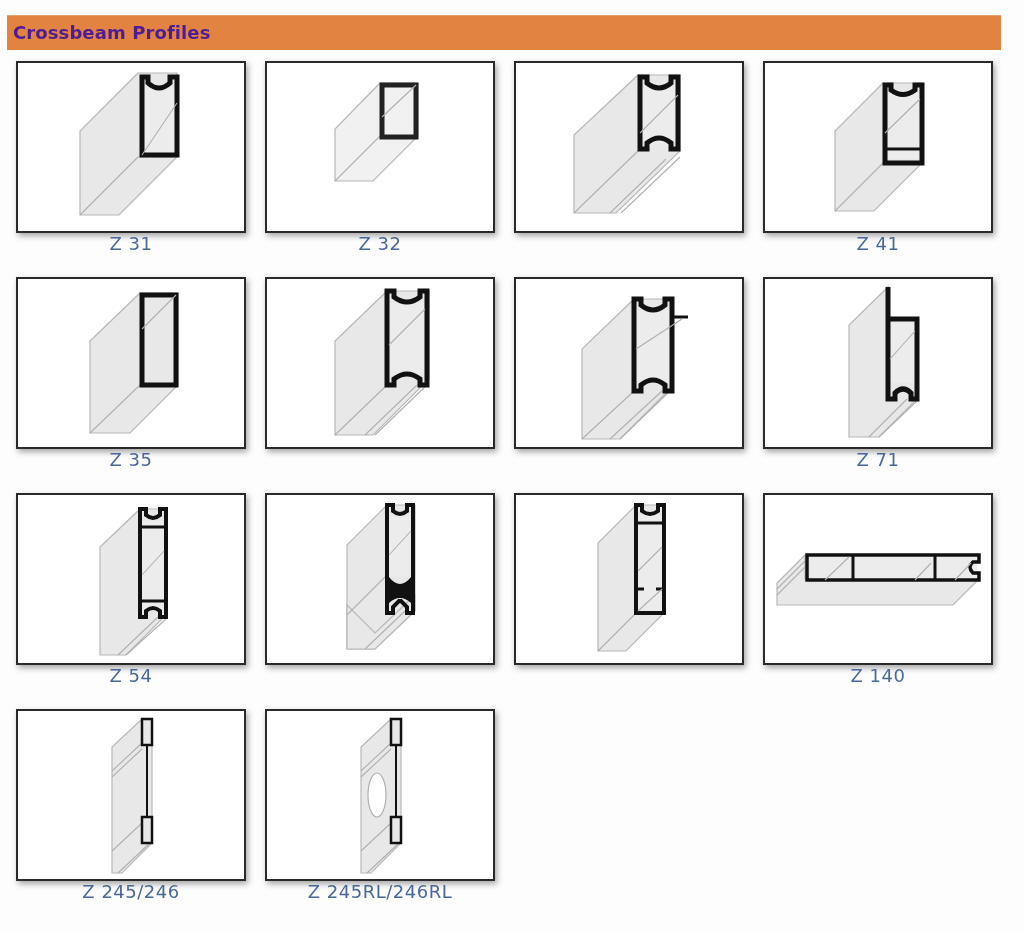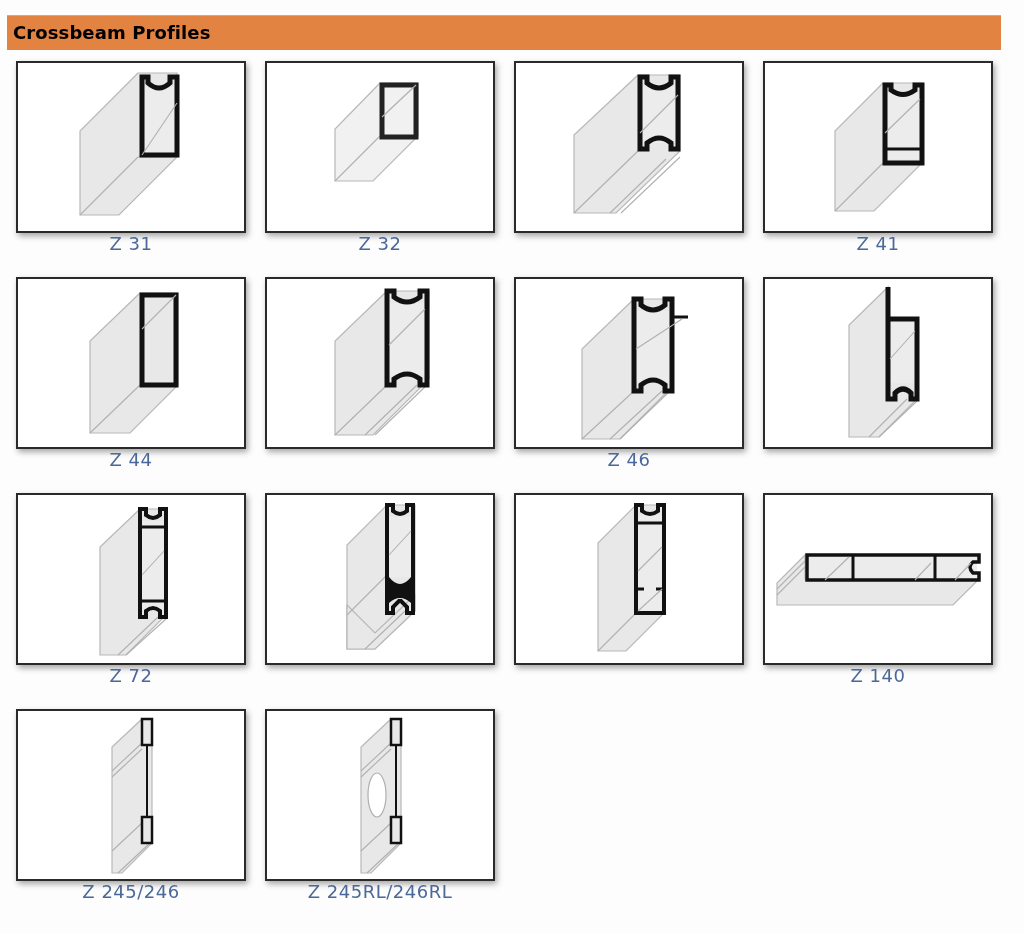--- a/index.html
+++ b/index.html
@@ -8,21 +8,21 @@
     font-family: "DejaVu Sans", "Liberation Sans", sans-serif;
     position: relative; overflow: hidden;
   }
   .header {
     position: absolute; left: 7px; top: 15px; width: 994px; height: 35px;
     background: #e38341; box-sizing: border-box;
     border-top: 1px solid #eaa070;
   }
   .header-title {
     position: absolute; left: 6px; top: 6px;
-    color: #000000; font-weight: bold; font-size: 18px; letter-spacing: 0.1px;
+    color: #4c1d95; font-weight: bold; font-size: 18px; letter-spacing: 0.1px;
   }
   .grid { position: absolute; left: 16px; top: 61px; }
   .card {
     position: absolute; width: 206px; height: 216px;
   }
   .frame {
     position: absolute; left: 0; top: 0; width: 226px; height: 168px;
     border: 2px solid #2a2a2a; background: #ffffff;
     box-shadow: 2px 3px 6px rgba(0,0,0,0.35);
   }
@@ -107,21 +107,21 @@
   <div class="card" style="left:0;top:216px">
     <div class="frame">
       <svg viewBox="0 0 226 168">
         <polygon class="face" points="122,14 72,62 72,154 112,154 160,106 160,14"></polygon>
         <line class="line" x1="72" y1="154" x2="122" y2="106"></line>
         <line class="line" x1="122" y1="106" x2="160" y2="106"></line>
         <rect class="prof" x="124" y="16" width="34" height="90"></rect>
         <line class="line" x1="124" y1="50" x2="158" y2="16"></line>
       </svg>
     </div>
-    <div class="label">Z 44</div>
+    <div class="label">Z 35</div>
   </div>
 
   <div class="card" style="left:249px;top:216px">
     <div class="frame">
       <svg viewBox="0 0 226 168">
         <polygon class="face" points="120,12 68,62 68,156 106,156 162,100 162,12"></polygon>
         <line class="line" x1="68" y1="156" x2="120" y2="106"></line>
         <line class="line" x1="98" y1="156" x2="150" y2="106"></line>
         <line class="line" x1="108" y1="156" x2="162" y2="104"></line>
         <rect class="inner" x="122" y="24" width="38" height="72"></rect>
@@ -137,50 +137,50 @@
         <polygon class="face" points="118,20 66,70 66,160 104,160 156,108 156,20"></polygon>
         <line class="line" x1="66" y1="160" x2="118" y2="112"></line>
         <line class="line" x1="94" y1="160" x2="146" y2="112"></line>
         <line class="line" x1="104" y1="160" x2="156" y2="110"></line>
         <rect class="inner" x="120" y="32" width="34" height="70"></rect>
         <path class="prof" d="M118,20 L118,112 L125,112 L125,106 Q137,96 149,106 L149,112 L156,112 L156,20 L149,20 L149,26 Q137,36 125,26 L125,20 Z"></path>
         <line class="prof-thin" x1="156" y1="38" x2="172" y2="38"></line>
         <line class="line" x1="120" y1="70" x2="166" y2="40"></line>
       </svg>
     </div>
-    <div class="label">Z 46</div>
   </div>
 
   <div class="card" style="left:747px;top:216px">
     <div class="frame">
       <svg viewBox="0 0 226 168">
         <polygon class="face" points="123,8 84,46 84,158 114,158 152,120 152,40 123,40"></polygon>
         <line class="line" x1="104" y1="158" x2="142" y2="120"></line>
         <line class="line" x1="114" y1="158" x2="152" y2="122"></line>
         <rect class="inner" x="125" y="42" width="26" height="62"></rect>
         <path class="prof" d="M123,8 L123,120 L130,120 L130,114 Q138,106 146,114 L146,120 L152,120 L152,40 L123,40"></path>
         <line class="line" x1="125" y1="80" x2="150" y2="52"></line>
       </svg>
     </div>
+    <div class="label">Z 71</div>
   </div>
 
   <div class="card" style="left:0;top:432px">
     <div class="frame">
       <svg viewBox="0 0 226 168">
         <polygon class="face" points="122,14 82,52 82,160 108,160 148,120 148,14"></polygon>
         <line class="line" x1="100" y1="160" x2="140" y2="122"></line>
         <line class="line" x1="108" y1="160" x2="148" y2="124"></line>
         <rect class="inner" x="124" y="26" width="22" height="90"></rect>
         <path class="prof" d="M122,14 L122,122 L128,122 L128,116 Q135,110 142,116 L142,122 L148,122 L148,14 L142,14 L142,20 Q135,26 128,20 L128,14 Z" style="stroke-width:4"></path>
         <line class="prof-thin" x1="122" y1="32" x2="148" y2="32"></line>
         <line class="prof-thin" x1="122" y1="106" x2="148" y2="106"></line>
         <line class="line" x1="124" y1="80" x2="146" y2="56"></line>
       </svg>
     </div>
-    <div class="label">Z 72</div>
+    <div class="label">Z 54</div>
   </div>
 
   <div class="card" style="left:249px;top:432px">
     <div class="frame">
       <svg viewBox="0 0 226 168">
         <polygon class="face" points="120,10 80,50 80,154 108,154 148,116 148,10"></polygon>
         <polygon class="face" points="80,110 80,154 108,154 148,116 148,100 108,138"></polygon>
         <line class="line" x1="98" y1="154" x2="138" y2="116"></line>
         <line class="line" x1="80" y1="120" x2="120" y2="80"></line>
         <rect class="inner" x="122" y="22" width="24" height="60"></rect>

